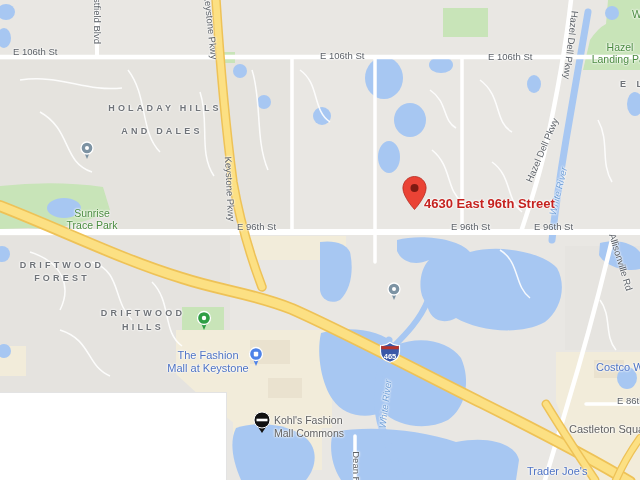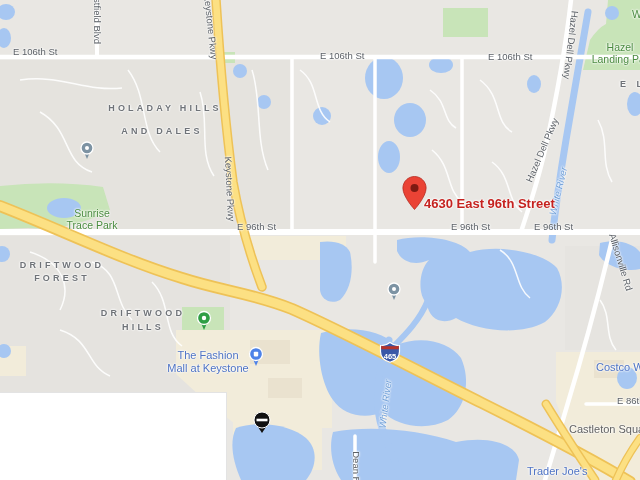--- a/index.html
+++ b/index.html
@@ -201,20 +201,24 @@
     <span>Trace Park</span>
   </div>
   <div class="lbl poi parkl ctr" style="left:620px;top:53px;">
     <span>Hazel</span>
     <span>Landing Par</span>
   </div>
   <div class="lbl poi blue ctr" style="left:208px;top:361px;">
     <span>The Fashion</span>
     <span>Mall at Keystone</span>
   </div>
+  <div class="lbl poi grey" style="left:274px;top:414px;font-size:10.5px;">
+    <span>Kohl's Fashion</span>
+    <span>Mall Commons</span>
+  </div>
   <div class="lbl poi blue" style="left:596px;top:361px;">Costco Wh</div>
   <div class="lbl poi grey" style="left:569px;top:423px;">Castleton Squa</div>
   <div class="lbl poi blue" style="left:527px;top:465px;">Trader Joe's</div>
   <div class="lbl poi parkl" style="left:632px;top:8px;">W</div>
 
   <div class="lbl addr" style="left:424px;top:196px;">4630 East 96th Street</div>
 
   <div id="logo">
     
     

